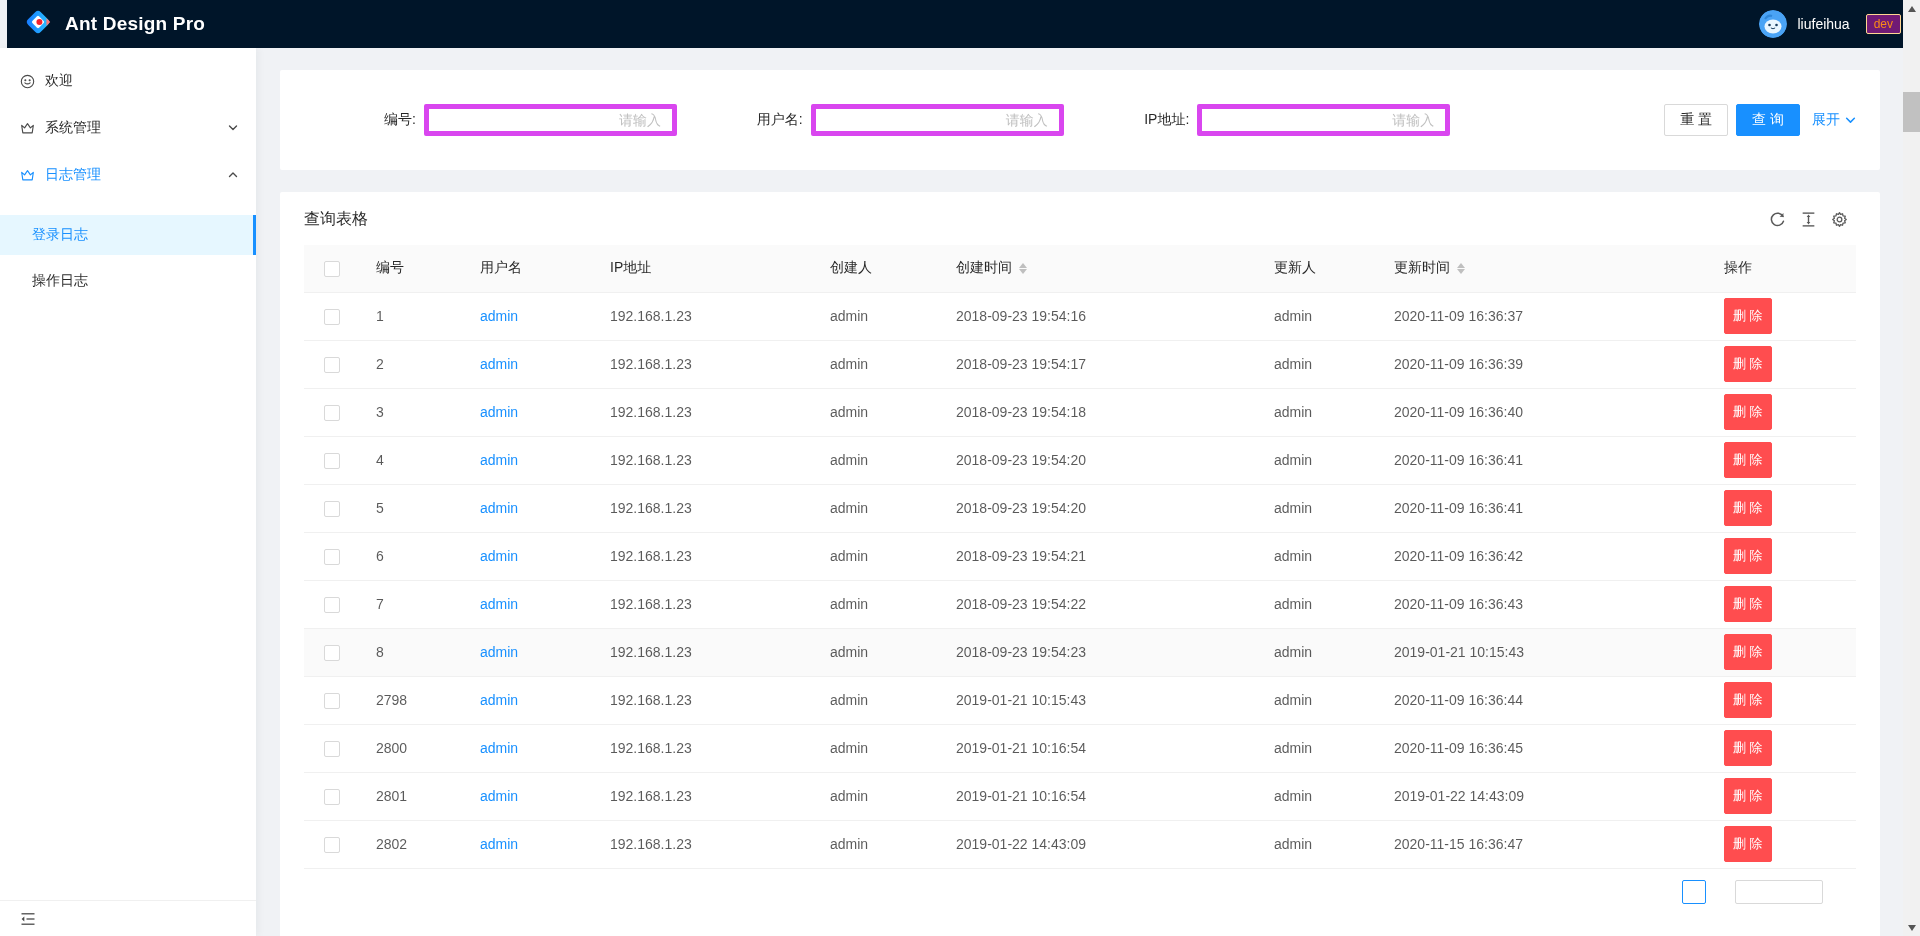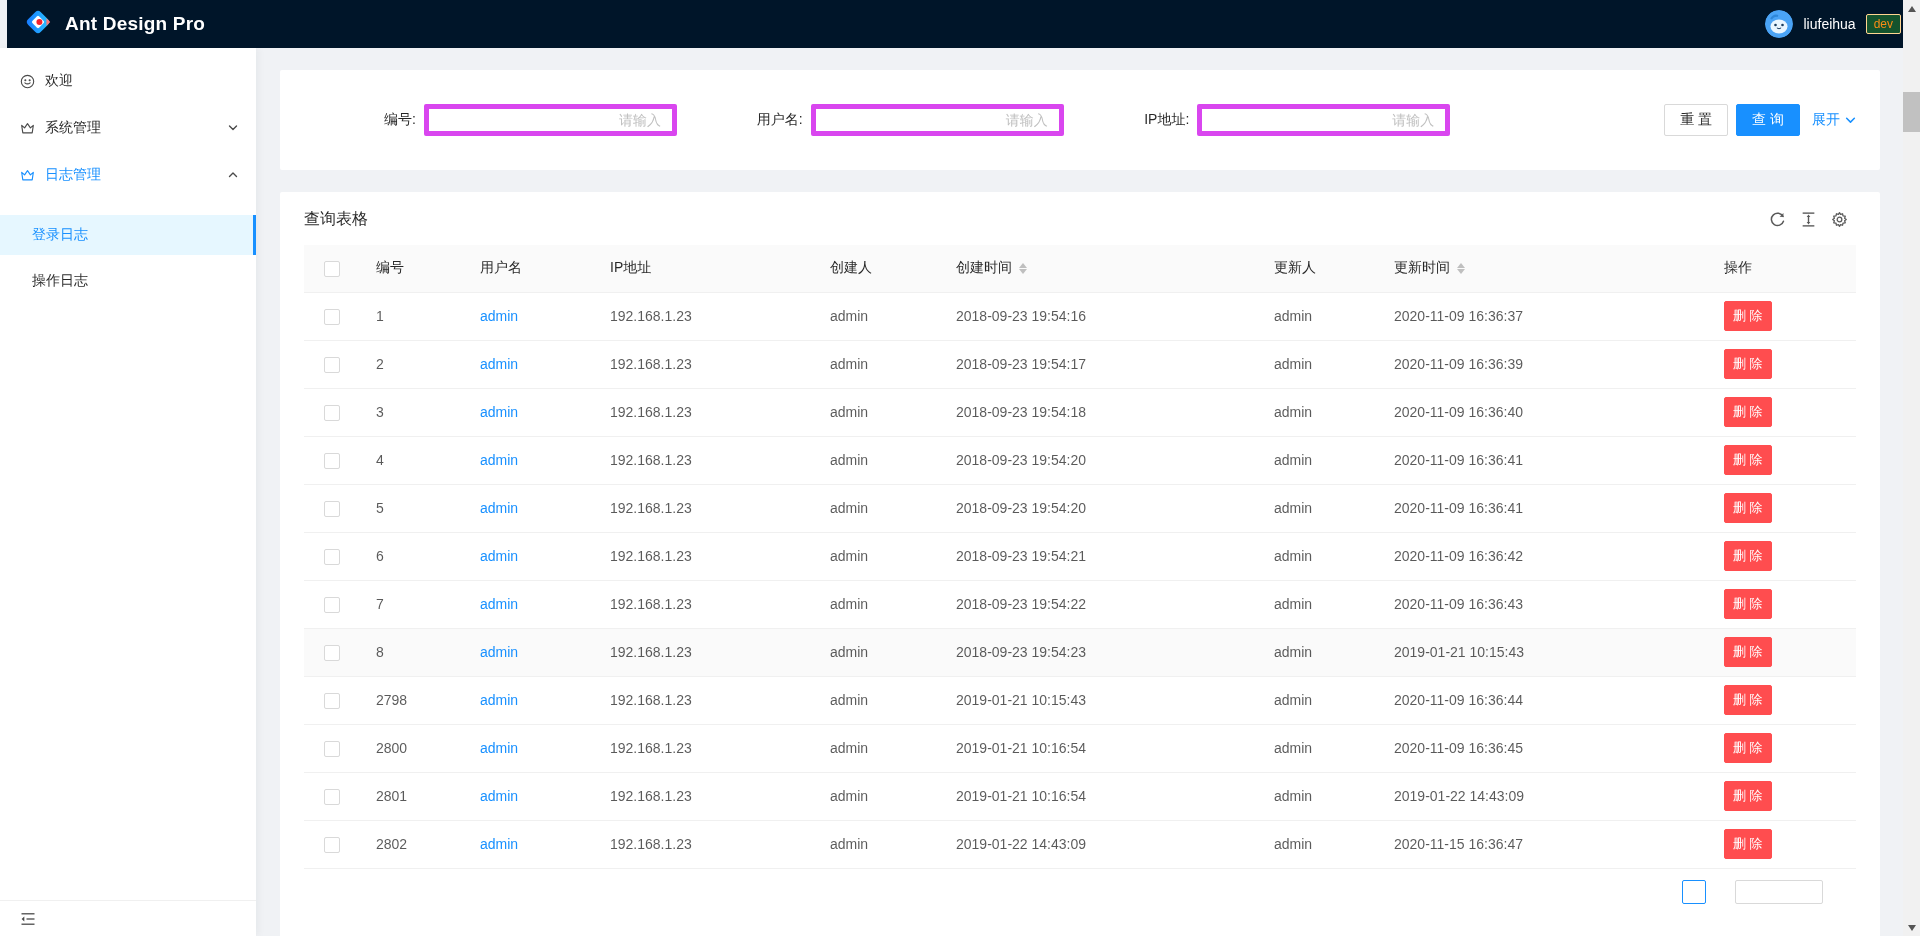--- a/index.html
+++ b/index.html
@@ -6,21 +6,21 @@
   html,body { width:1920px; height:936px; overflow:hidden; font-family:"Liberation Sans", sans-serif; background:#f0f2f5; }
 
   
   .header { position:fixed; top:0; left:7px; width:1920px; height:48px; background:#001529; display:flex; align-items:center; justify-content:space-between; z-index:50; }
   .header-left { display:flex; align-items:center; padding-left:16px; }
   .logo-svg { width:30px; height:30px; }
   .app-title { color:#fff; font-size:19px; font-weight:700; margin-left:12px; letter-spacing:.2px; }
   .header-right { display:flex; align-items:center; gap:10px; padding-right:26px; }
   .avatar { width:28px; height:28px; border-radius:50%; overflow:hidden; flex:none; }
   .user-name { color:#fff; font-size:14px; }
-  .env-tag { font-size:12px; line-height:18px; padding:0 7px; border-radius:2px; background:#14532d; border:1px solid #ffd591; color:#fa8c16; margin-left:0; }
+  .env-tag { font-size:12px; line-height:18px; padding:0 7px; border-radius:2px; background:#701a75; border:1px solid #ffd591; color:#fa8c16; margin-left:6px; }
 
   
   .sidebar { position:fixed; top:48px; left:0; width:256px; bottom:0; background:#fff; box-shadow:2px 0 8px rgba(29,35,41,.05); z-index:40; }
   .menu { padding-top:6px; }
   .menu-item { height:40px; margin:7px 0; display:flex; align-items:center; padding-left:20px; font-size:14px; color:rgba(0,0,0,.85); cursor:pointer; position:relative; }
   .menu-item .mi-icon { width:15px; height:15px; margin-right:10px; flex:none; display:inline-flex; }
   .menu-item .chev { position:absolute; right:18px; width:10px; height:10px; display:inline-flex; }
   .menu-item.parent-active { color:#1890ff; }
   .submenu-item { height:40px; margin:6px 0; display:flex; align-items:center; padding-left:32px; font-size:14px; color:rgba(0,0,0,.85); cursor:pointer; position:relative; }
   .submenu-item.selected { background:#e6f7ff; color:#1890ff;margin-top:20px; }
@@ -60,21 +60,21 @@
   .col-check { width:56px; } .col-id { width:104px; } .col-user { width:130px; } .col-ip { width:220px; }
   .col-creator { width:126px; } .col-ctime { width:318px; } .col-updater { width:120px; } .col-utime { width:330px; } .col-action { width:148px; }
   .th-check, .td-check { text-align:center; padding:0; }
   .checkbox { display:inline-block; width:16px; height:16px; border:1px solid #d9d9d9; border-radius:2px; background:#fff; vertical-align:middle; cursor:pointer; }
   .link { color:#1890ff; cursor:pointer; text-decoration:none; }
   .sorter { display:inline-flex; flex-direction:column; margin-left:7px; vertical-align:middle; gap:1px; cursor:pointer; }
   .caret { width:0; height:0; border-left:4px solid transparent; border-right:4px solid transparent; }
   .caret.up { border-bottom:5px solid #bfbfbf; }
   .caret.down { border-top:5px solid #bfbfbf; }
   .th-sort-wrap { display:inline-flex; align-items:center; }
-  .btn-delete { height:30px; padding:0 8px; font-size:13px; background:#ff4d4f; border:1px solid #ff4d4f; color:#fff; border-radius:2px; cursor:pointer; font-family:"Liberation Sans", sans-serif; }
+  .btn-delete { height:36px; padding:0 8px; font-size:13px; background:#ff4d4f; border:1px solid #ff4d4f; color:#fff; border-radius:2px; cursor:pointer; font-family:"Liberation Sans", sans-serif; }
 
   .pagination { display:flex; justify-content:flex-end; align-items:flex-start; margin:11px 24px 0 24px; gap:29px; }
   .page-item { width:24px; height:24px; border:1px solid #1890ff; border-radius:2px; background:#fff; color:#1890ff; font-size:13px; text-align:center; cursor:pointer; }
   .page-size-select { width:88px; height:24px; border:1px solid #d9d9d9; border-radius:2px; background:#fff; margin-right:33px; cursor:pointer; }
 
   
   .scrollbar { position:fixed; top:0; right:0; width:17px; height:936px; background:#f1f1f1; z-index:100; }
   .sb-arrow { position:absolute; left:0; width:17px; height:17px; display:flex; align-items:center; justify-content:center; }
   .sb-arrow.up { top:0; } .sb-arrow.down { bottom:0; }
   .tri-up { width:0; height:0; border-left:4px solid transparent; border-right:4px solid transparent; border-bottom:6px solid #555; }

